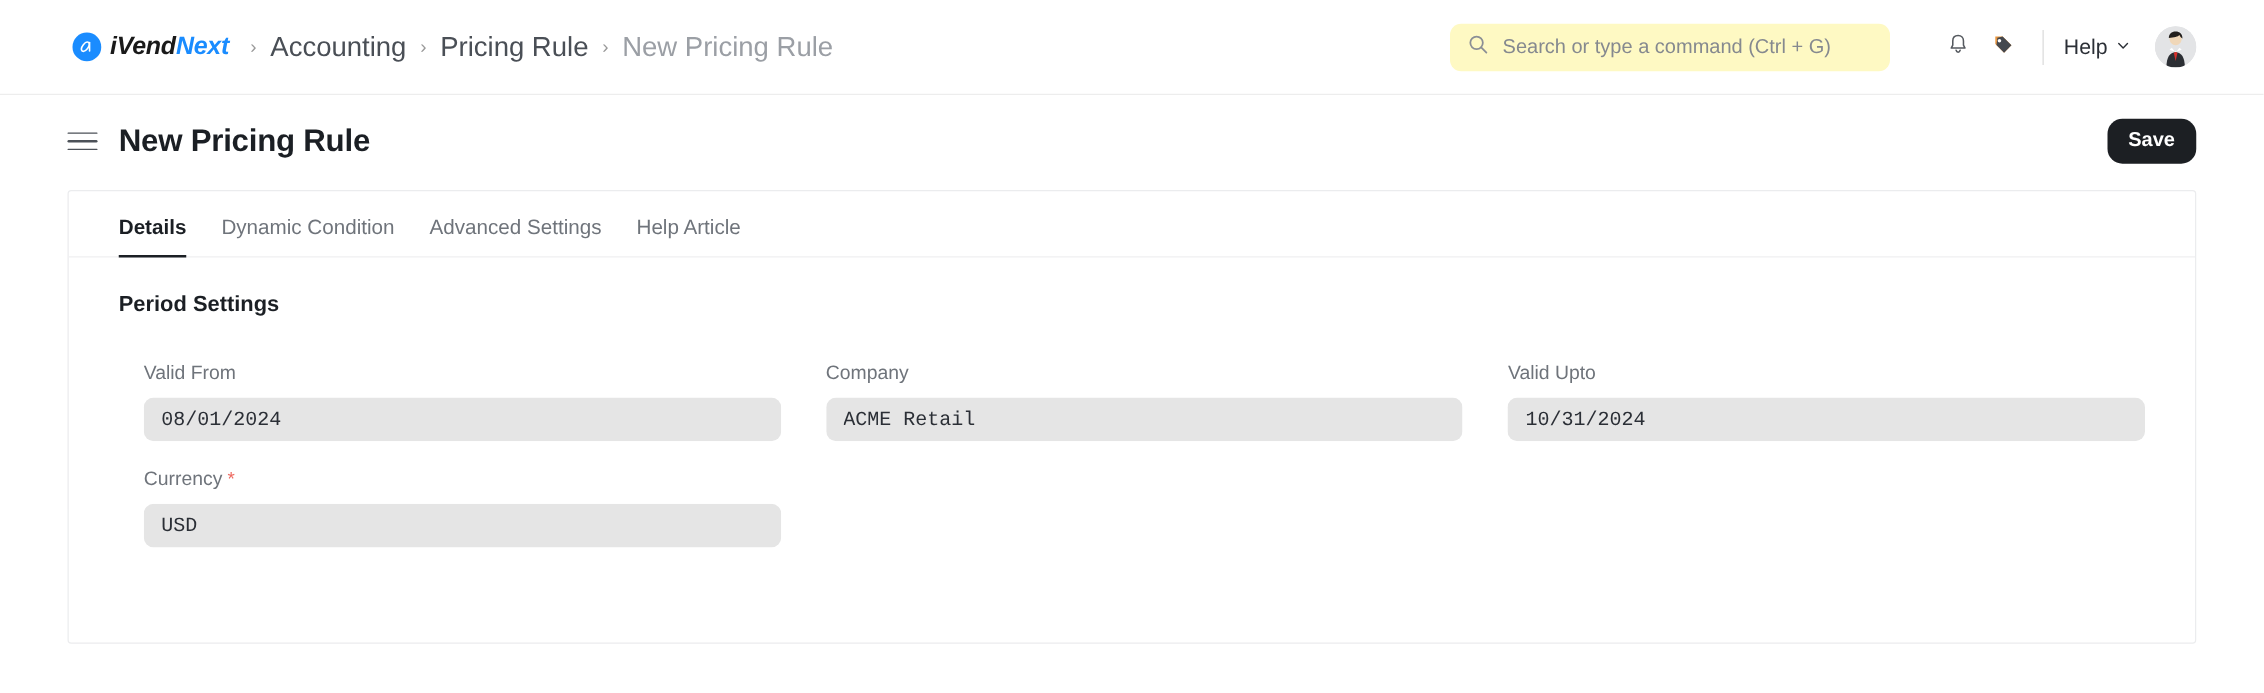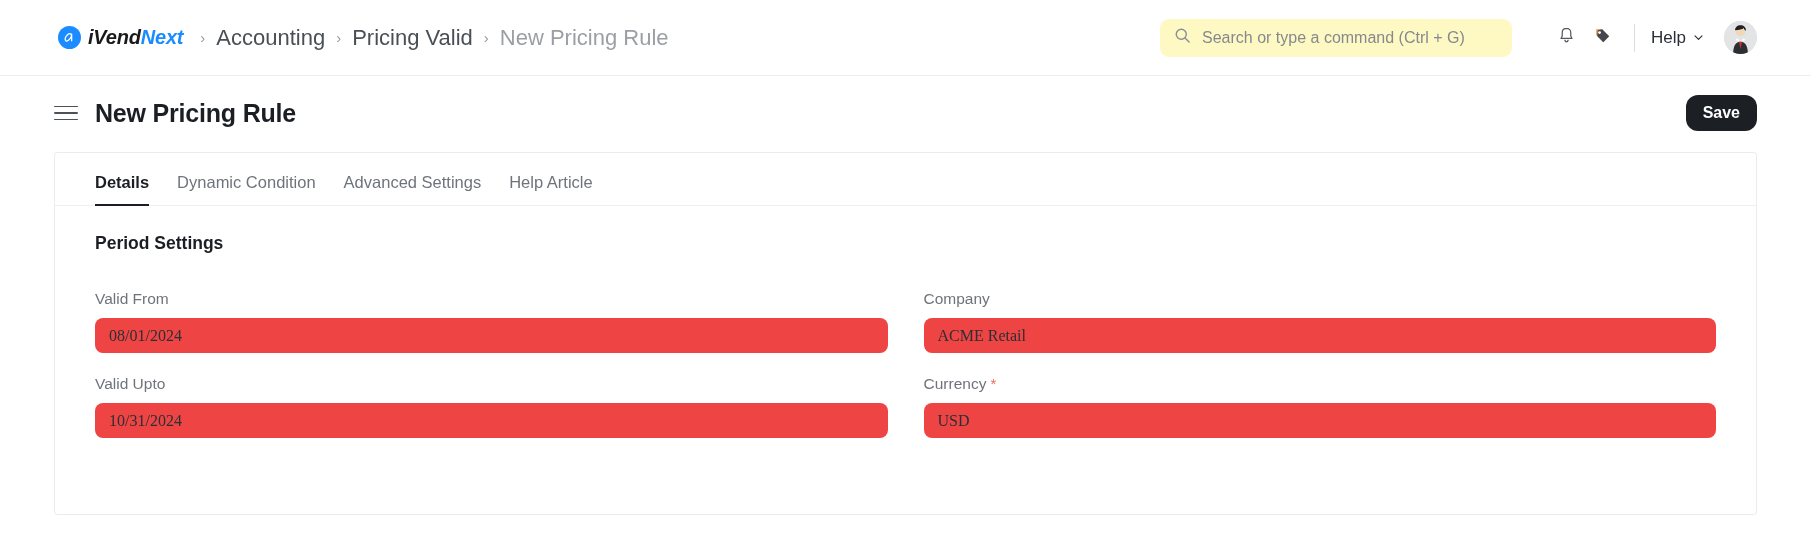--- a/index.html
+++ b/index.html
@@ -194,40 +194,41 @@
 
   .section-title {
     font-size: 17.5px;
     font-weight: bold;
     color: #1b1f24;
     margin-bottom: 36px;
   }
 
   .form-grid {
     display: grid;
-    grid-template-columns: 1fr 1fr;
+    grid-template-columns: 1fr 1fr 1fr;
     column-gap: 36px;
     row-gap: 22px;
+    margin-left: 20px;
   }
   .field-label {
     font-size: 15.5px;
     color: #6f747b;
     margin-bottom: 10px;
     display: block;
   }
   .req-star { color: #ee6a61; font-size: 15px; }
   .field-input {
     width: 100%;
     height: 35px;
-    background: #ef4444;
+    background: #e5e5e5;
     border: 1px solid transparent;
     border-radius: 8px;
     font-size: 16px;
     color: #2b2f36;
-    font-family: Liberation Serif, serif;
+    font-family: Liberation Mono, monospace;
     padding: 0 13px;
   }
 </style>
 </head>
 <body>
 
 <div class="navbar">
 
   <div class="brand">
     <span class="brand-logo">
@@ -236,21 +237,21 @@
         <path d="M10.3 4.3 L10.3 11.5" stroke="#ffffff" stroke-width="1.35" stroke-linecap="round"></path>
       </svg>
     </span>
     <span class="brand-text"><span class="seg-dark">iVend</span><span class="seg-blue">Next</span></span>
   </div>
 
   <nav class="crumbs">
     <span class="crumb-sep">›</span>
     <a class="crumb">Accounting</a>
     <span class="crumb-sep">›</span>
-    <a class="crumb">Pricing Valid</a>
+    <a class="crumb">Pricing Rule</a>
     <span class="crumb-sep">›</span>
     <span class="crumb current">New Pricing Rule</span>
   </nav>
 
   <div class="nav-spacer"></div>
 
   <div class="searchbox">
     <span>
       <svg width="17" height="17" viewBox="0 0 18 18">
         <circle cx="7.7" cy="7.7" r="5.3" fill="none" stroke="#8b8f95" stroke-width="1.5"></circle>

